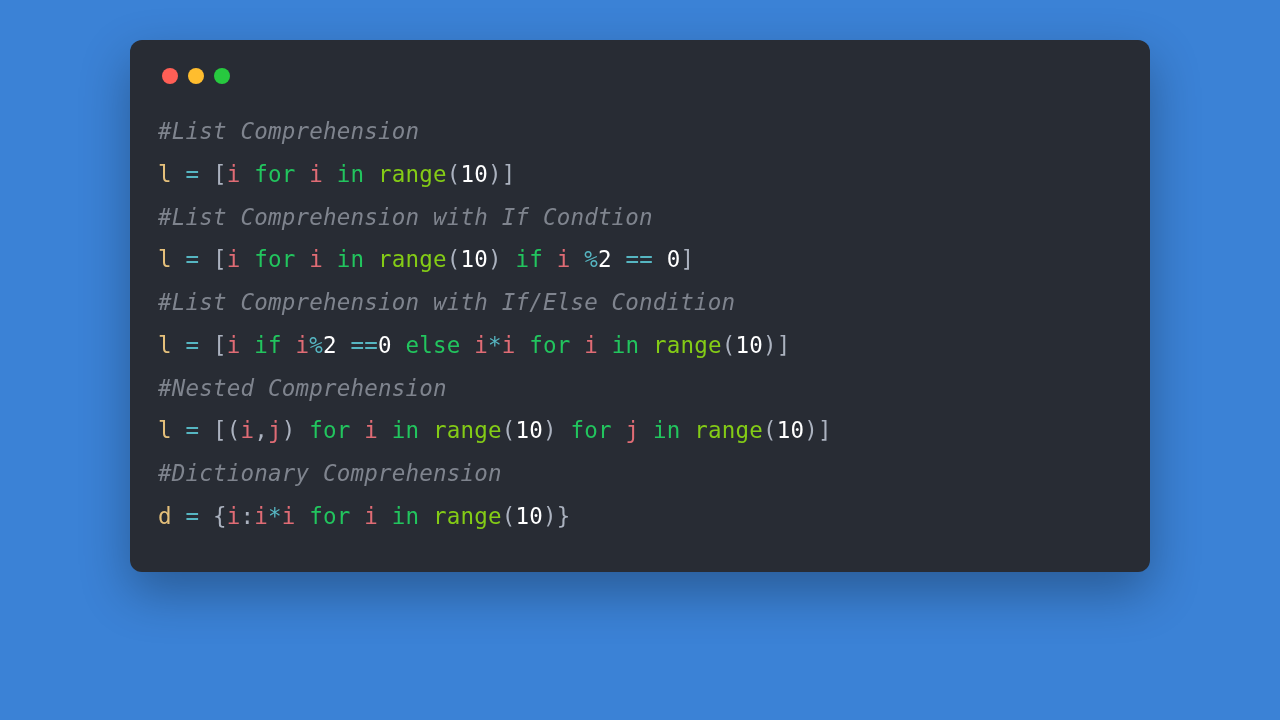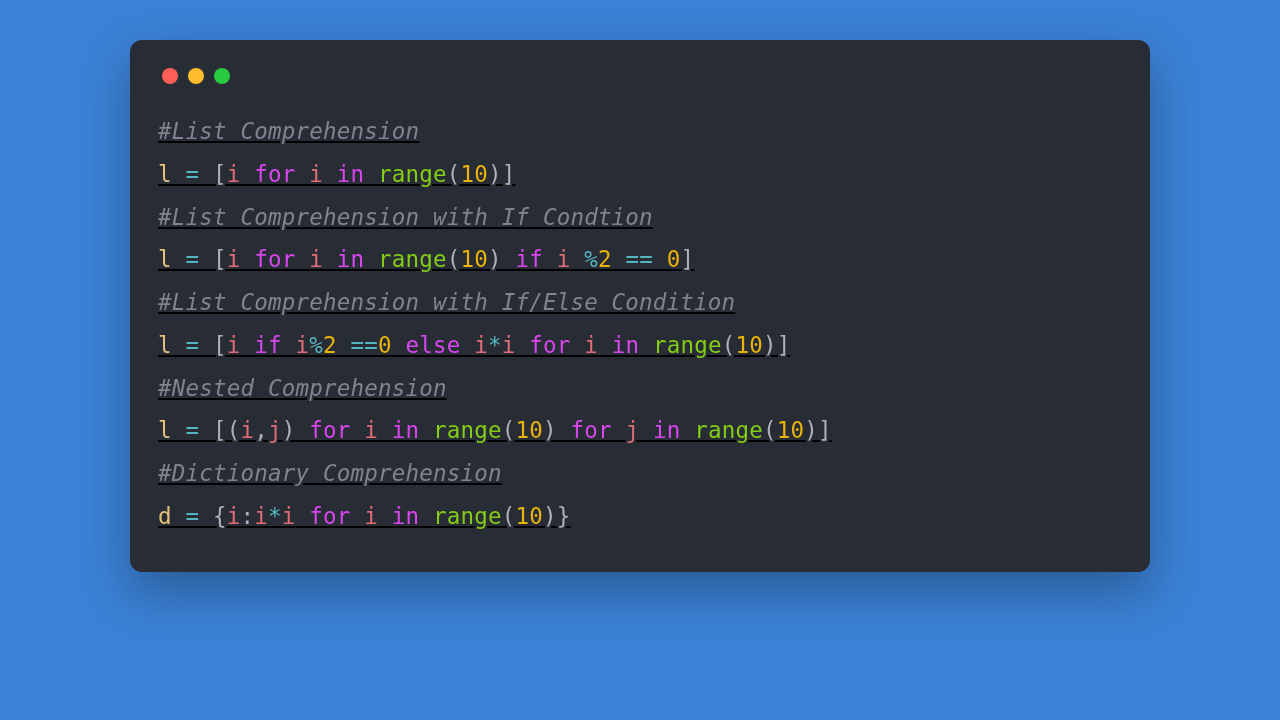--- a/index.html
+++ b/index.html
@@ -12,21 +12,20 @@
       justify-content: center;
       padding-top: 40px;
       font-family: 'SF Mono', 'Menlo', 'Monaco', 'Consolas', monospace;
     }
     .window {
       background: #282c34;
       width: 1020px;
       border-radius: 12px;
       padding: 24px 28px 34px 28px;
       box-shadow: 0 20px 50px rgba(0,0,0,0.3);
-      text-decoration: underline;
     }
     .traffic-lights {
       display: flex;
       gap: 10px;
       margin-bottom: 26px;
       padding-left: 4px;
       padding-top: 4px;
     }
     .light {
       width: 16px;
@@ -40,23 +39,23 @@
       font-size: 22.5px;
       line-height: 1.9;
       white-space: pre;
       font-weight: 400;
       letter-spacing: 0.2px;
     }
     .comment { color: #7f848e; font-style: italic; }
     .var { color: #e5c07b; }
     .op { color: #56b6c2; }
     .punct { color: #abb2bf; }
-    .kw { color: #d946ef; }
+    .kw { color: #22c55e; }
     .func { color: #84cc16; }
-    .num { color: #eab308; }
+    .num { color: #ffffff; }
     .ident { color: #e06c75; }
     .plain { color: #abb2bf; }
   </style>
 </head>
 <body>
 
 <div class="window">
   <div class="traffic-lights">
     <div class="light red"></div>
     <div class="light yellow"></div>

